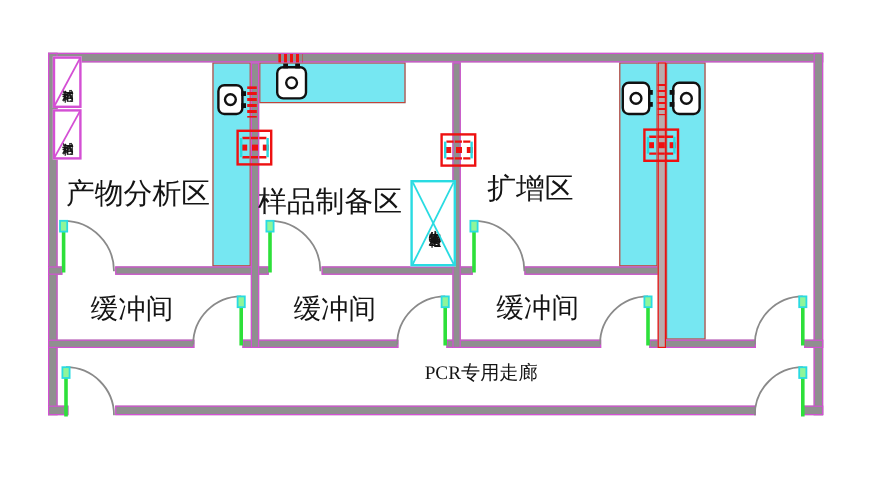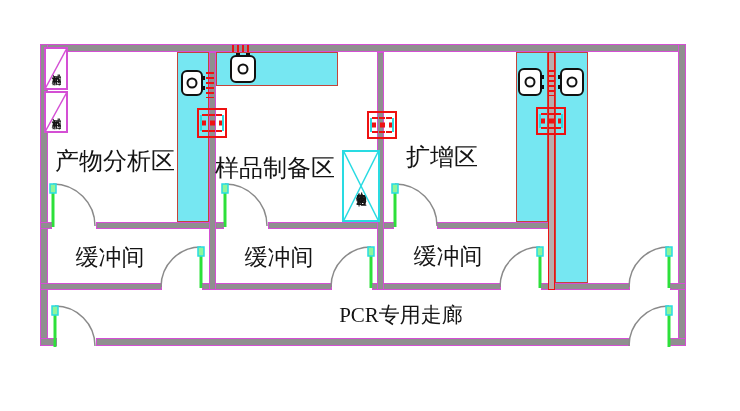--- a/index.html
+++ b/index.html
@@ -140,21 +140,21 @@
   <div class="bsc" style="left:342px;top:150px;width:38px;height:72px;">
     <span class="vtext">生物安全柜</span>
   </div>
 
   <div class="label" style="left:55px;top:145px;width:120px;font-size:24px;">产物分析区</div>
   <div class="label" style="left:215px;top:152px;width:120px;font-size:24px;">样品制备区</div>
   <div class="label" style="left:404px;top:141px;width:76px;font-size:24px;">扩增区</div>
   <div class="label" style="left:74px;top:242px;width:72px;font-size:23px;">缓冲间</div>
   <div class="label" style="left:243px;top:242px;width:72px;font-size:23px;">缓冲间</div>
   <div class="label" style="left:412px;top:241px;width:72px;font-size:23px;">缓冲间</div>
-  <div class="label" style="left:335px;top:301px;width:132px;font-size:21px;">PCR专用走廊</div>
+  <div class="label" style="left:335px;top:301px;width:132px;font-size:16px;">PCR专用走廊</div>
 
   <svg class="overlay" width="740" height="411" viewBox="0 0 740 411">
 
     <line x1="45" y1="89" x2="67" y2="48" stroke="#d44fd4" stroke-width="1.5"></line>
     <line x1="45" y1="132" x2="67" y2="92" stroke="#d44fd4" stroke-width="1.5"></line>
 
     <line x1="344" y1="152" x2="378" y2="220" stroke="#29dbe2" stroke-width="1.5"></line>
     <line x1="378" y1="152" x2="344" y2="220" stroke="#29dbe2" stroke-width="1.5"></line>
 
     <g>

